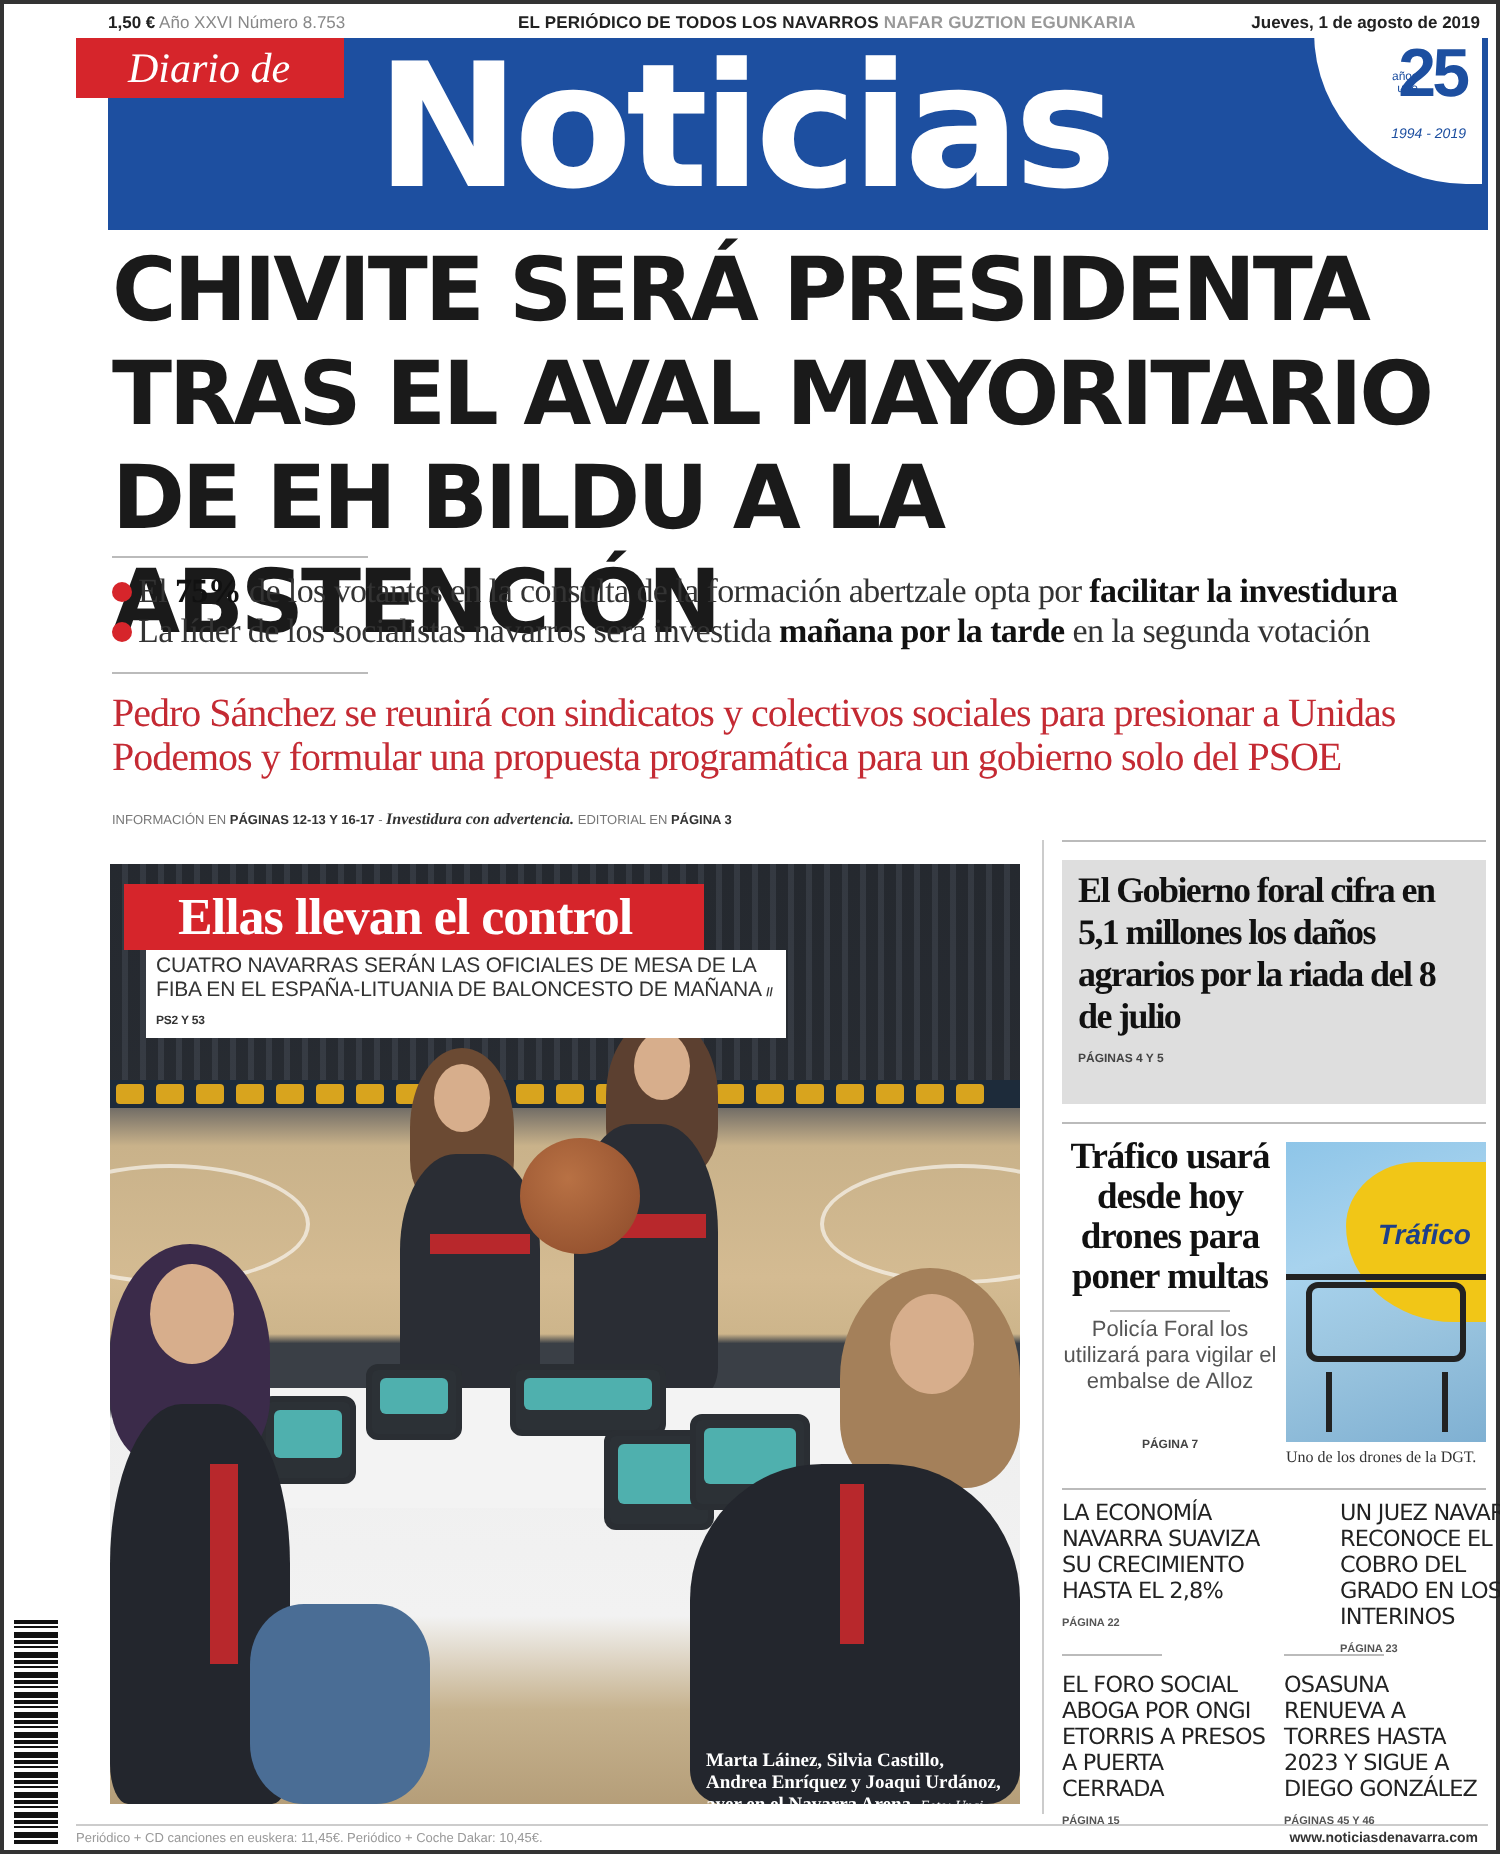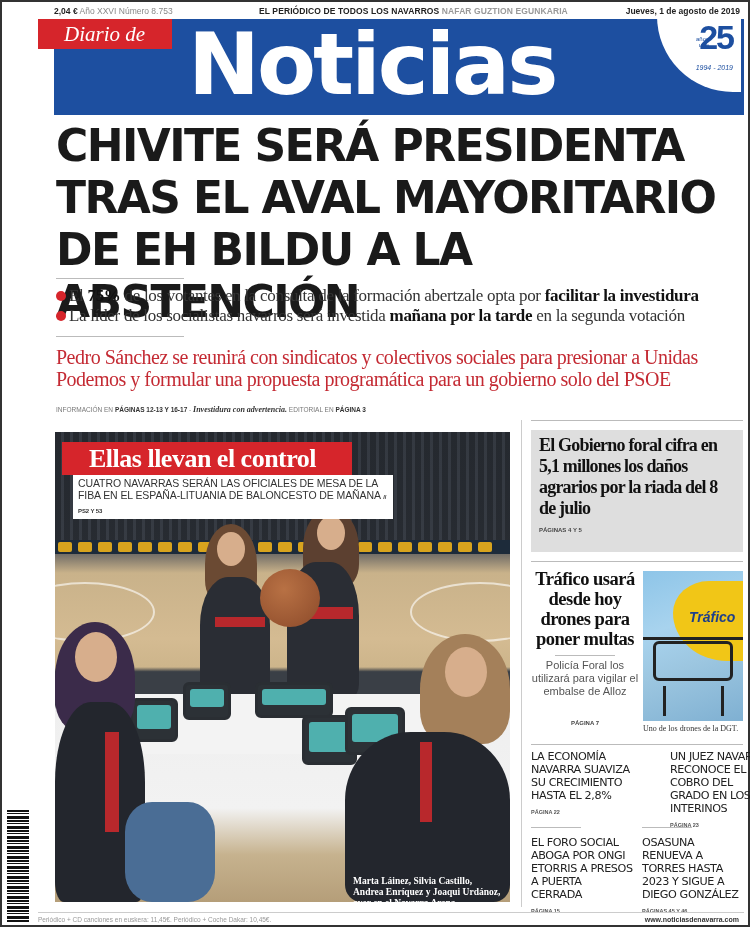--- a/index.html
+++ b/index.html
@@ -92,21 +92,21 @@
   .footer-rule { position: absolute; left: 36px; top: 910px; width: 706px; height: 1px; background: #ccc; }
   .footer-left { position: absolute; left: 36px; top: 914px; font-size: 6.5px; color: #999; white-space: nowrap; }
   .footer-right { position: absolute; right: 9px; top: 914px; font-size: 7px; font-weight: bold; color: #333; }
 </style>
 </head>
 <body>
 
 <div class="page">
 
   <div class="topline">
-    <span class="price">2,04 €</span>
+    <span class="price">1,50 €</span>
     <span class="meta">Año XXVI Número 8.753</span>
     <span class="slogan">
       <span>EL PERIÓDICO DE TODOS LOS NAVARROS</span>
       <span class="eus">NAFAR GUZTION EGUNKARIA</span>
     </span>
     <span class="date">Jueves, 1 de agosto de 2019</span>
   </div>
 
   <div class="mast-red">Diario de</div>
   <div class="mast-blue"></div>

